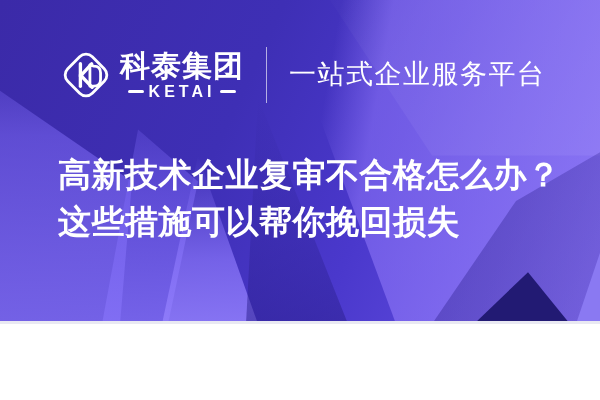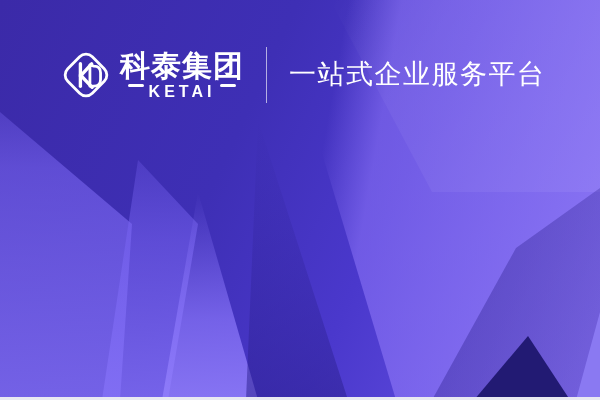--- a/index.html
+++ b/index.html
@@ -3,21 +3,21 @@
 <meta charset="utf-8">
 <style>
   html, body {
     margin: 0;
     padding: 0;
     background: #ffffff;
   }
   .banner {
     position: relative;
     width: 600px;
-    height: 400px;
+    height: 324px;
     overflow: hidden;
     background: linear-gradient(115deg, #3b2aa8 0%, #3e2fb5 38%, #4a38cc 62%, #6b57e8 100%);
     font-family: "Liberation Sans", "DejaVu Sans", sans-serif;
   }
 
   
   .bg-layer {
     position: absolute;
     inset: 0;
     pointer-events: none;
@@ -112,20 +112,21 @@
   .logo-cn {
     color: #ffffff;
     font-size: 30px;
     font-weight: 700;
     letter-spacing: 1px;
     line-height: 1.05;
     white-space: nowrap;
   }
   .logo-en-row {
     display: flex;
+    align-items: center;
     gap: 5px;
     margin-top: 2px;
     width: 100%;
     justify-content: center;
   }
   .logo-rule {
     display: block;
     width: 16px;
     height: 3px;
     background: #ffffff;
@@ -230,16 +231,20 @@
     </div>
 
     <div class="divider"></div>
 
     <div class="tagline-block">
       <div class="tagline-main">一站式企业服务平台</div>
     </div>
 
   </div>
 
+  <div class="title-block">
+    <div class="title-line">高新技术企业复审不合格怎么办？</div>
+    <div class="title-line">这些措施可以帮你挽回损失</div>
+  </div>
 
   <div class="bottom-strip"></div>
 
 </div>
 
 </body></html>

